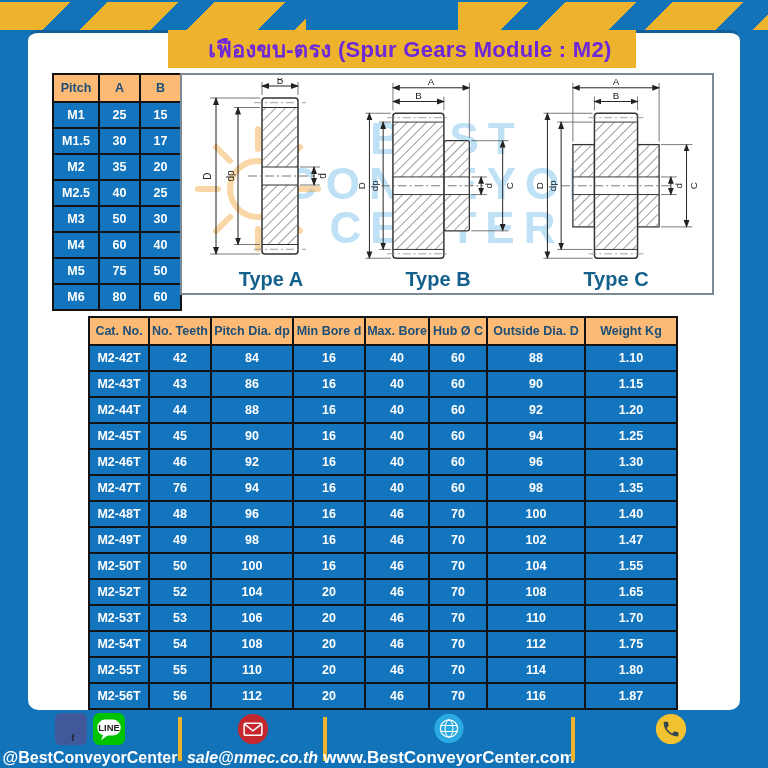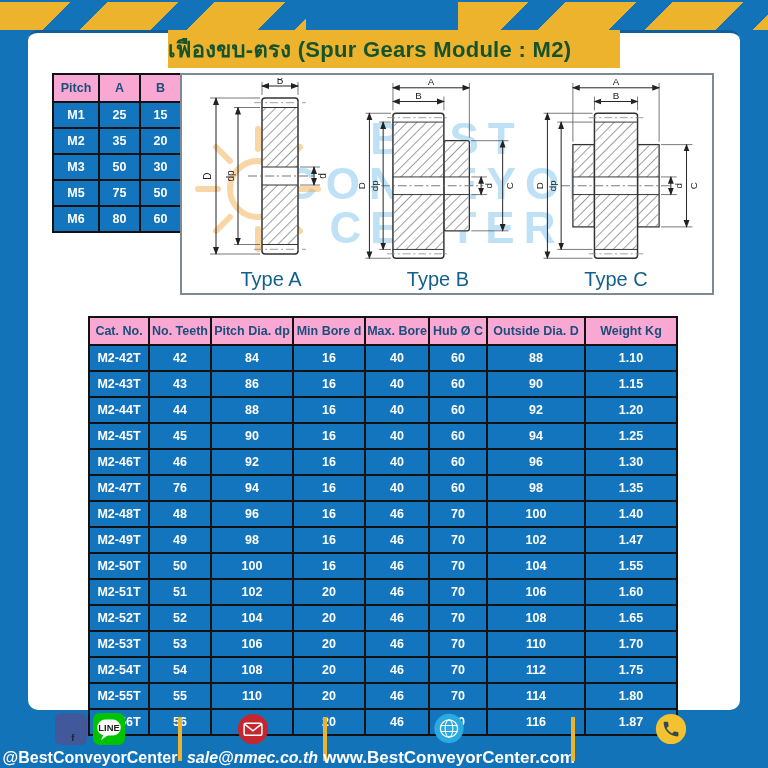--- a/index.html
+++ b/index.html
@@ -17,49 +17,49 @@
   .stripes-left{left:0;width:306px;}
   .stripes-right{left:458px;width:310px;}
   
   .card{
     position:absolute;left:28px;top:30px;width:712px;height:680px;
     background:#ffffff;border-radius:10px;z-index:1;
     border-top:3px solid #0E5F9C;box-sizing:border-box;
   }
   .title-bar{
     position:absolute;left:168px;top:30px;width:452px;height:38px;z-index:3;
-    background:#EDB32D;display:flex;align-items:center;
-    color:#14532d;font-size:22px;font-weight:bold;letter-spacing:.3px;
+    background:#EDB32D;display:flex;align-items:center;justify-content:center;
+    color:#6d28d9;font-size:22px;font-weight:bold;letter-spacing:.3px;padding-left:16px;
   }
   
   table{border-collapse:collapse;table-layout:fixed;z-index:2;}
   th,td{border:2px solid #121212;text-align:center;vertical-align:middle;
         font-weight:bold;overflow:hidden;white-space:nowrap;}
-  th{background:#f9a8d4;color:#1B4E79;font-size:12.5px;height:24px;}
+  th{background:#fdba74;color:#1B4E79;font-size:12.5px;height:24px;}
   td{background:#1475BF;color:#ffffff;font-size:12.5px;height:22px;}
   .pitch-table{position:absolute;left:52px;top:73px;width:128px;}
   .main-table{position:absolute;left:88px;top:316px;width:588px;}
   
   .drawing-box{
     position:absolute;left:180px;top:73px;width:534px;height:222px;z-index:2;
     border:2px solid #7D8A94;box-sizing:border-box;background:#fff;overflow:hidden;
   }
   .watermark{
     position:absolute;inset:0;display:flex;flex-direction:column;
     align-items:center;justify-content:center;z-index:0;pointer-events:none;
     color:rgba(125,195,235,.5);font-weight:bold;font-size:44px;
     letter-spacing:9px;line-height:1.02;
   }
   .wm-gear{position:absolute;left:6px;top:36px;opacity:.45;z-index:0;}
   .drawings-row{
     position:relative;z-index:1;display:flex;justify-content:space-between;
     padding:3px 10px 0 14px;height:100%;box-sizing:border-box;
   }
   .drawing{display:flex;flex-direction:column;align-items:center;}
-  .type-label{color:#14608C;font-size:20px;font-weight:normal;margin-top:-2px;}
+  .type-label{color:#14608C;font-size:20px;font-weight:bold;margin-top:-2px;}
   svg text{font-family:"Liberation Sans","DejaVu Sans",sans-serif;font-size:10px;fill:#222;}
   
   .footer{position:absolute;left:0;top:710px;width:768px;height:58px;z-index:2;}
   .fsec{position:absolute;top:0;height:58px;display:flex;flex-direction:column;
         align-items:center;justify-content:flex-start;padding-top:3px;box-sizing:border-box;}
   .fsec .ftext{color:#fff;font-weight:bold;font-size:16px;margin-top:4px;white-space:nowrap;}
   .fdiv{position:absolute;top:7px;width:4px;height:44px;background:#EDB32D;}
   .icon-row{display:flex;gap:6px;align-items:center;}
 </style>
 </head>
@@ -87,28 +87,43 @@
         <th>B</th>
       </tr>
     </thead>
     <tbody>
       <tr>
         <td>M1</td>
         <td>25</td>
         <td>15</td>
       </tr>
       <tr>
+        <td>M1.5</td>
+        <td>30</td>
+        <td>17</td>
+      </tr>
+      <tr>
         <td>M2</td>
         <td>35</td>
         <td>20</td>
       </tr>
       <tr>
+        <td>M2.5</td>
+        <td>40</td>
+        <td>25</td>
+      </tr>
+      <tr>
         <td>M3</td>
         <td>50</td>
         <td>30</td>
+      </tr>
+      <tr>
+        <td>M4</td>
+        <td>60</td>
+        <td>40</td>
       </tr>
       <tr>
         <td>M5</td>
         <td>75</td>
         <td>50</td>
       </tr>
       <tr>
         <td>M6</td>
         <td>80</td>
         <td>60</td>
@@ -392,30 +407,20 @@
         <td>M2-50T</td>
         <td>50</td>
         <td>100</td>
         <td>16</td>
         <td>46</td>
         <td>70</td>
         <td>104</td>
         <td>1.55</td>
       </tr>
       <tr>
-        <td>M2-51T</td>
-        <td>51</td>
-        <td>102</td>
-        <td>20</td>
-        <td>46</td>
-        <td>70</td>
-        <td>106</td>
-        <td>1.60</td>
-      </tr>
-      <tr>
         <td>M2-52T</td>
         <td>52</td>
         <td>104</td>
         <td>20</td>
         <td>46</td>
         <td>70</td>
         <td>108</td>
         <td>1.65</td>
       </tr>
       <tr>

